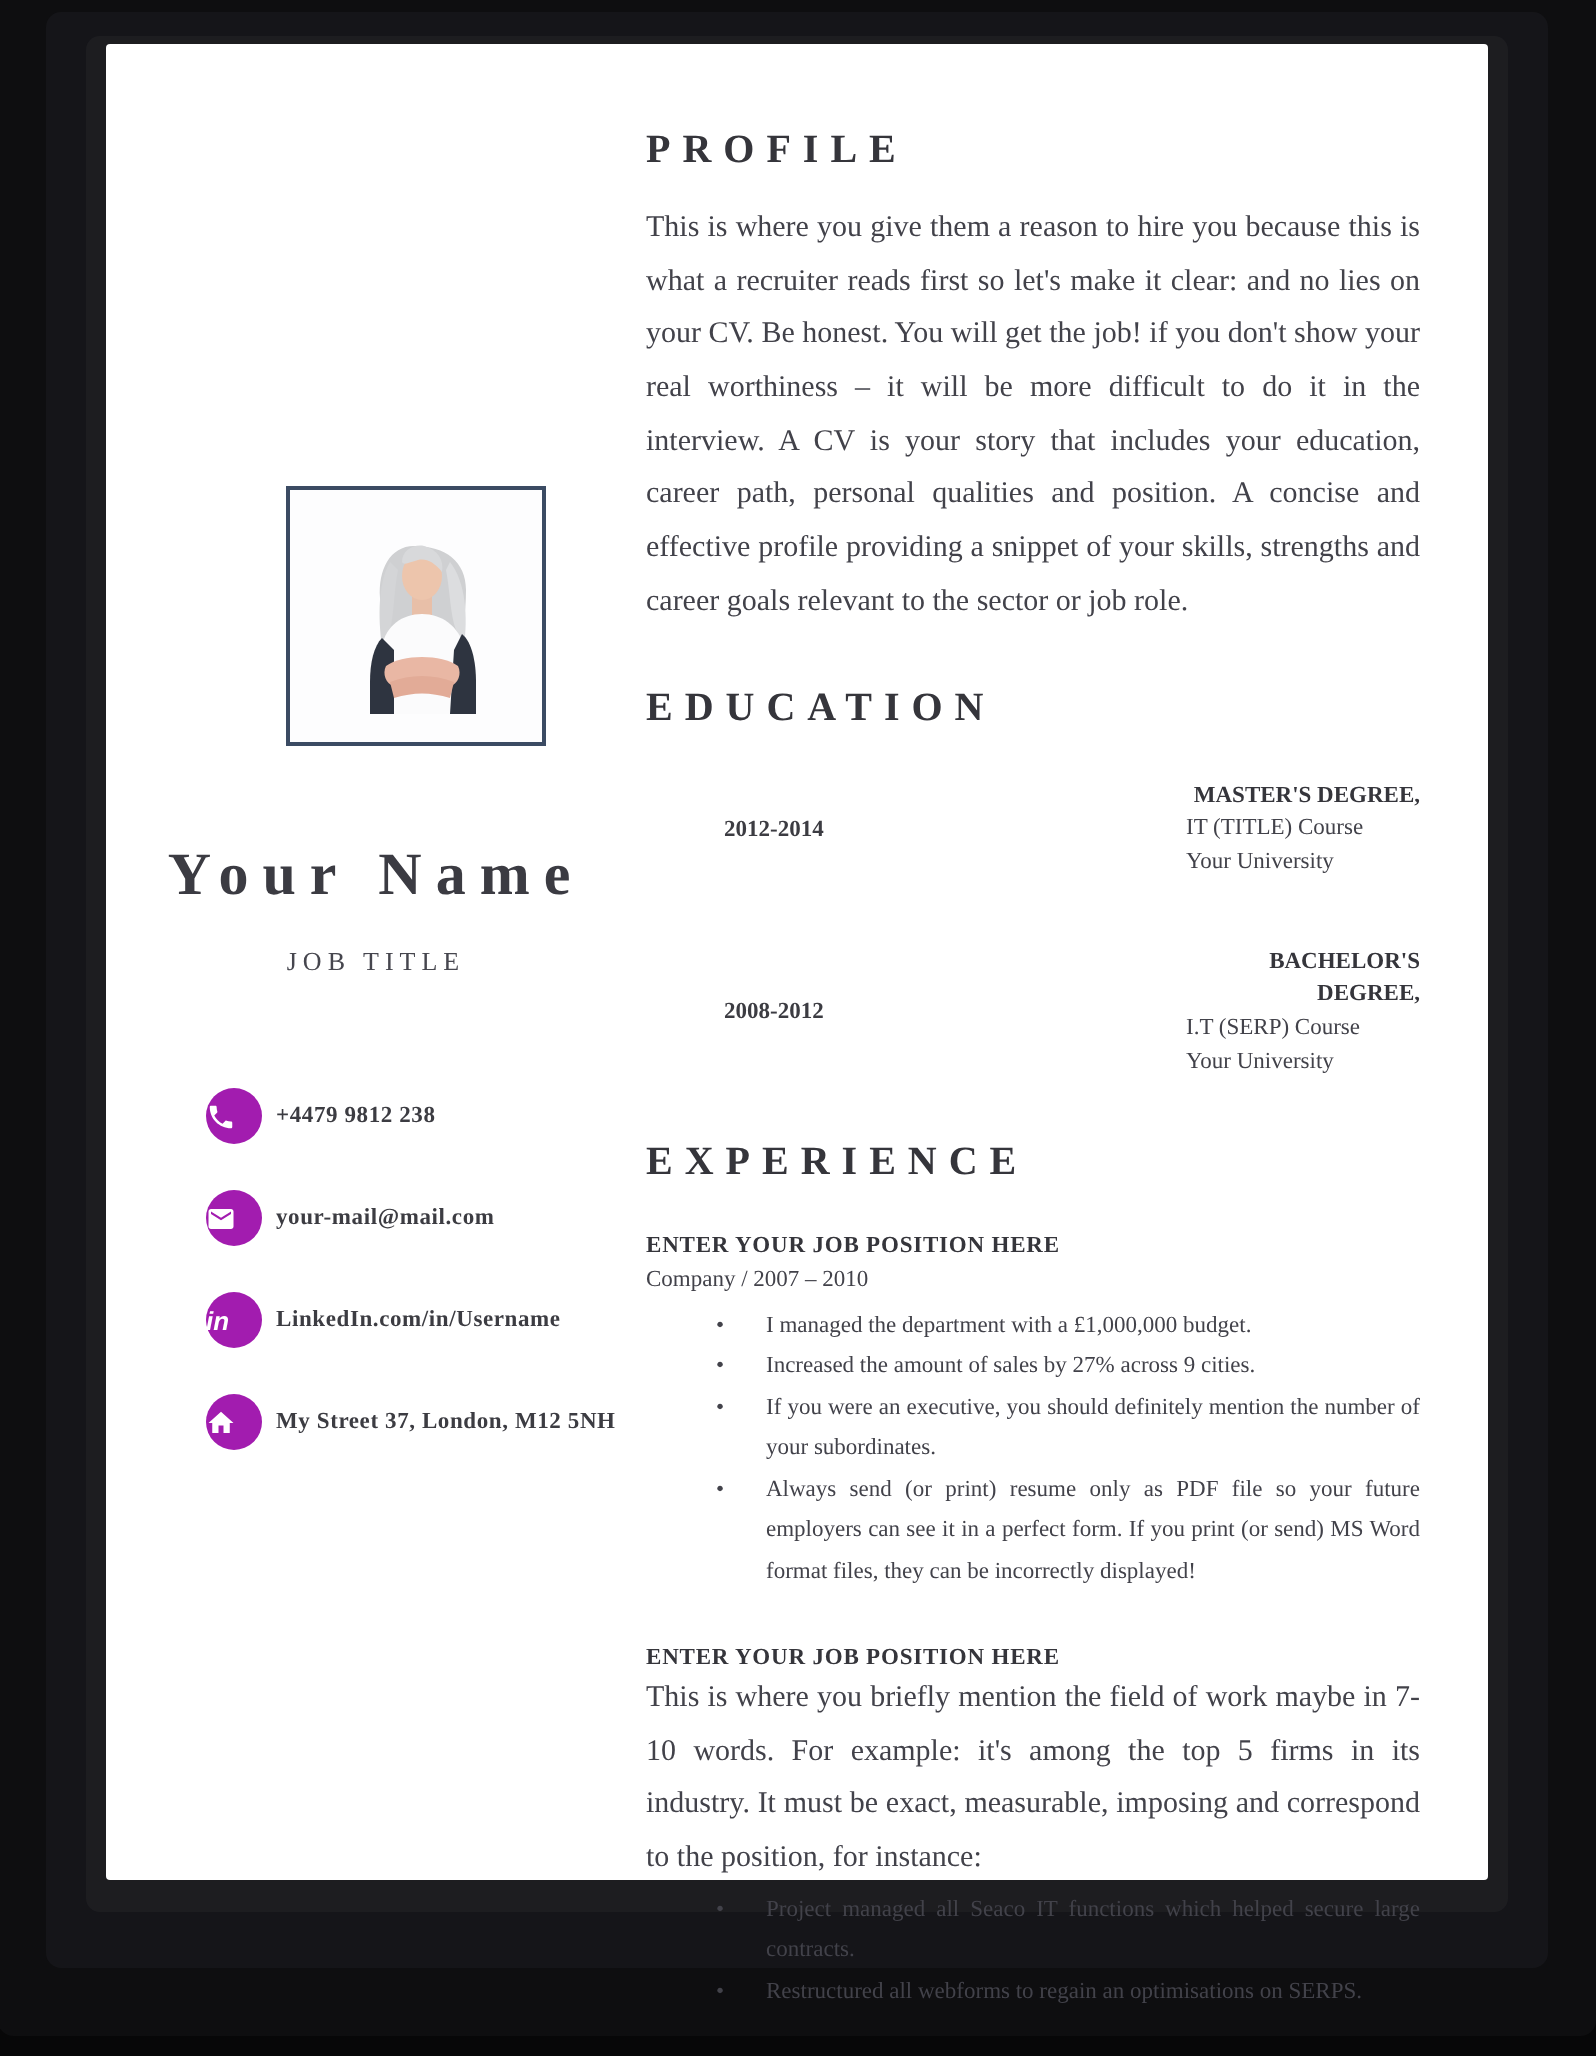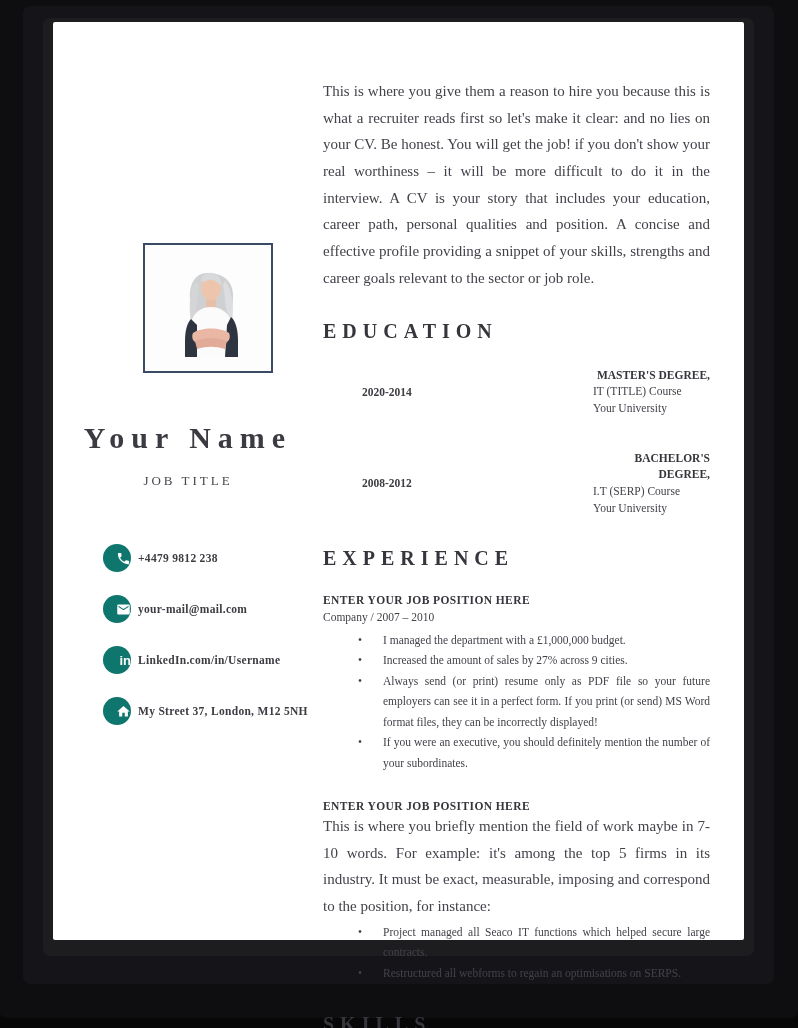--- a/index.html
+++ b/index.html
@@ -43,23 +43,24 @@
     margin-top: 18px;
     text-align: center;
     font-size: 13px;
     letter-spacing: 3px;
     color: #46464e;
   }
   .contacts { margin: 55px 0 0 50px; }
   .contact-row { display: flex; align-items: center; margin-bottom: 23px; height: 28px; }
   .contact-icon {
     width: 28px; height: 28px; border-radius: 50%;
-    background: #0f766e; color: #fff;
-    display: flex; align-items: center; justify-content: flex-end;
+    background: #a21caf; color: #fff;
+    display: flex; align-items: center; justify-content: flex-start;
     flex: 0 0 28px;
+    font-style: italic;
   }
   .contact-icon svg { width: 15px; height: 15px; fill: #ffffff; }
   .contact-icon .in-glyph {
     font-family: "Liberation Sans", sans-serif;
     font-weight: bold; font-size: 13px; line-height: 1; letter-spacing: 0;
   }
   .contact-text {
     margin-left: 7px;
     font-size: 11.5px;
     font-weight: bold;
@@ -200,28 +201,29 @@
         </span>
         <span class="contact-text">My Street 37, London, M12 5NH</span>
       </div>
 
     </div>
   </div>
 
   <div class="main">
 
     <div class="profile-section">
+      <div class="section-heading">PROFILE</div>
       <p class="body-text profile-para">This is where you give them a reason to hire you because this is what a recruiter reads first so let's make it clear: and no lies on your CV. Be honest. You will get the job! if you don't show your real worthiness – it will be more difficult to do it in the interview. A CV is your story that includes your education, career path, personal qualities and position. A concise and effective profile providing a snippet of your skills, strengths and career goals relevant to the sector or job role.</p>
     </div>
 
     <div class="edu-section">
       <div class="section-heading">EDUCATION</div>
 
       <div class="edu-item">
-        <div class="edu-dates">2020-2014</div>
+        <div class="edu-dates">2012-2014</div>
         <div class="edu-right">
           <div class="edu-degree">MASTER'S DEGREE,</div>
           <div>IT (TITLE) Course</div>
           <div>Your University</div>
         </div>
       </div>
 
       <div class="edu-item">
         <div class="edu-dates">2008-2012</div>
         <div class="edu-right">
@@ -234,22 +236,22 @@
 
     <div class="exp-section">
       <div class="section-heading">EXPERIENCE</div>
 
       <div class="job">
         <div class="job-position">ENTER YOUR JOB POSITION HERE</div>
         <div class="job-company">Company / 2007 – 2010</div>
         <ul class="bullets">
           <li>I managed the department with a £1,000,000 budget.</li>
           <li>Increased the amount of sales by 27% across 9 cities.</li>
+          <li>If you were an executive, you should definitely mention the number of your subordinates.</li>
           <li>Always send (or print) resume only as PDF file so your future employers can see it in a perfect form. If you print (or send) MS Word format files, they can be incorrectly displayed!</li>
-          <li>If you were an executive, you should definitely mention the number of your subordinates.</li>
         </ul>
       </div>
 
       <div class="job">
         <div class="job-position">ENTER YOUR JOB POSITION HERE</div>
         <p class="body-text job-desc">This is where you briefly mention the field of work maybe in 7-10 words. For example: it's among the top 5 firms in its industry. It must be exact, measurable, imposing and correspond to the position, for instance:</p>
         <ul class="bullets">
           <li>Project managed all Seaco IT functions which helped secure large contracts.</li>
           <li>Restructured all webforms to regain an optimisations on SERPS.</li>
         </ul>

